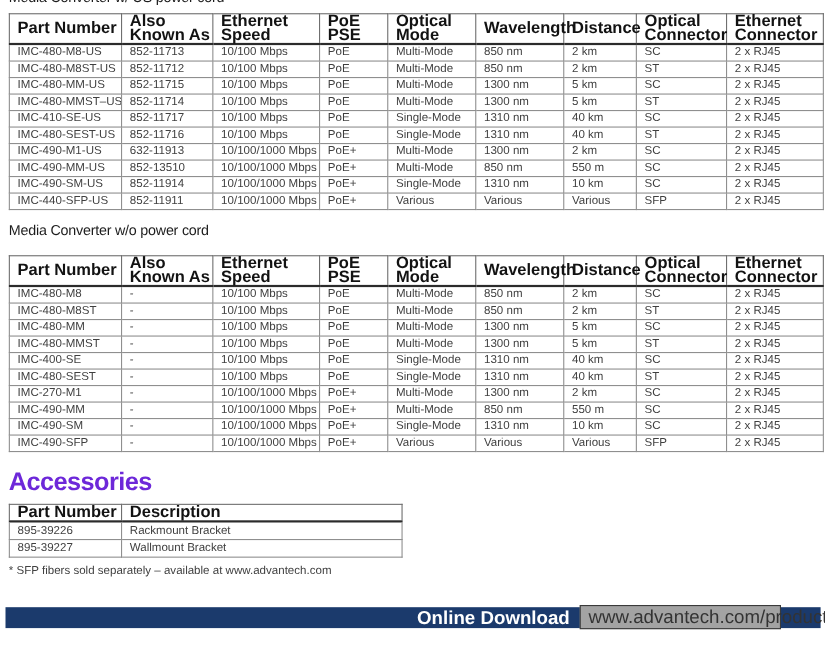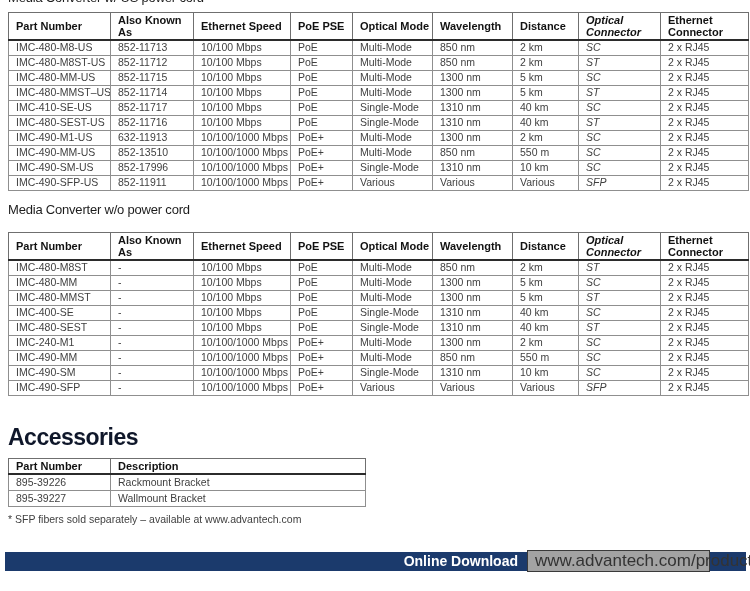--- a/index.html
+++ b/index.html
@@ -10,66 +10,66 @@
 
   
   .section-heading {
     font-size:13px; font-weight:normal; color:#1c1c1c;
     letter-spacing:-0.2px; line-height:14px; white-space:nowrap;
   }
   .heading-crop { left:8px; top:-9px; }
   .heading-2 { left:8px; top:203px; }
   .accessories-heading {
     left:8px; top:424px; font-size:23px; font-weight:bold;
-    color:#0f172a; letter-spacing:-0.5px; line-height:26px;
+    color:#6d28d9; letter-spacing:-0.5px; line-height:26px;
   }
 
   
   table.spec {
     border-collapse:collapse; table-layout:fixed; width:740px;
     font-size:10.5px; color:#3f3f3f; border:1px solid #4b4b4b;
   }
   table.spec th {
-    font-size:11px; font-weight:bold; color:#121212; text-align:left;
+    font-size:15px; font-weight:bold; color:#121212; text-align:left;
     vertical-align:middle; padding:1px 2px 1px 7px; line-height:12px;
     border:1px solid #6f6f6f; border-bottom:2px solid #2b2b2b; height:25px;
   }
   table.spec td {
     padding:0 2px 0 7px; height:15px; line-height:13px;
     border:1px solid #8f8f8f; white-space:nowrap; overflow:hidden;
   }
   .wide th:nth-child(1), .wide td:nth-child(1){ width:102px; }
   .wide th:nth-child(2), .wide td:nth-child(2){ width:83px; }
   .wide th:nth-child(3), .wide td:nth-child(3){ width:97px; }
   .wide th:nth-child(4), .wide td:nth-child(4){ width:62px; }
   .wide th:nth-child(5), .wide td:nth-child(5){ width:80px; }
   .wide th:nth-child(6), .wide td:nth-child(6){ width:80px;margin-top:16px; }
   .wide th:nth-child(7), .wide td:nth-child(7){ width:66px; }
-  .wide th:nth-child(8), .wide td:nth-child(8){ width:82px;font-style:italic; }
+  .wide th:nth-child(8), .wide td:nth-child(8){ width:82px; }
   .wide th:nth-child(9), .wide td:nth-child(9){ width:88px; }
 
   .table-1 { left:8px; top:12px; }
   .table-2 { left:8px; top:232px; }
 
   table.acc { width:357px; }
   table.acc th { height:15px; border-bottom:2px solid #2b2b2b; }
   table.acc td { height:16px; }
   .acc th:nth-child(1), .acc td:nth-child(1){ width:102px; }
   .acc th:nth-child(2), .acc td:nth-child(2){ width:255px; }
   .accessories-table { left:8px; top:458px; }
 
   .footnote { left:8px; top:513px; font-size:10.5px; color:#414141; }
 
   
   .footer-bar {
     left:5px; top:552px; width:741px; height:19px; background:#1b3a6c;
   }
   .footer-label {
     position:absolute; right:228px; top:0; height:19px; line-height:19px;
-    color:#ffffff; font-weight:bold; font-size:14px; white-space:nowrap;
+    color:#ffffff; font-weight:bold; font-size:17px; white-space:nowrap;
   }
   .footer-urlbox {
     position:absolute; right:36px; top:-2px; width:183px; height:22px;
     background:#a3a3a3; border:1px solid #3a3a3a; line-height:20px;
     font-size:17px; color:#333333; padding-left:7px; white-space:nowrap;
   }
 </style>
 </head>
 <body>
 
@@ -173,31 +173,31 @@
         <td>10/100/1000 Mbps</td>
         <td>PoE+</td>
         <td>Multi-Mode</td>
         <td>850 nm</td>
         <td>550 m</td>
         <td>SC</td>
         <td>2 x RJ45</td>
       </tr>
       <tr>
         <td>IMC-490-SM-US</td>
-        <td>852-17996</td>
+        <td>852-11914</td>
         <td>10/100/1000 Mbps</td>
         <td>PoE+</td>
         <td>Single-Mode</td>
         <td>1310 nm</td>
         <td>10 km</td>
         <td>SC</td>
         <td>2 x RJ45</td>
       </tr>
       <tr>
-        <td>IMC-490-SFP-US</td>
+        <td>IMC-440-SFP-US</td>
         <td>852-11911</td>
         <td>10/100/1000 Mbps</td>
         <td>PoE+</td>
         <td>Various</td>
         <td>Various</td>
         <td>Various</td>
         <td>SFP</td>
         <td>2 x RJ45</td>
       </tr>
     </tbody>
@@ -214,20 +214,31 @@
         <th>PoE PSE</th>
         <th>Optical Mode</th>
         <th>Wavelength</th>
         <th>Distance</th>
         <th>Optical Connector</th>
         <th>Ethernet Connector</th>
       </tr>
     </thead>
     <tbody>
       <tr>
+        <td>IMC-480-M8</td>
+        <td>-</td>
+        <td>10/100 Mbps</td>
+        <td>PoE</td>
+        <td>Multi-Mode</td>
+        <td>850 nm</td>
+        <td>2 km</td>
+        <td>SC</td>
+        <td>2 x RJ45</td>
+      </tr>
+      <tr>
         <td>IMC-480-M8ST</td>
         <td>-</td>
         <td>10/100 Mbps</td>
         <td>PoE</td>
         <td>Multi-Mode</td>
         <td>850 nm</td>
         <td>2 km</td>
         <td>ST</td>
         <td>2 x RJ45</td>
       </tr>
@@ -269,21 +280,21 @@
         <td>-</td>
         <td>10/100 Mbps</td>
         <td>PoE</td>
         <td>Single-Mode</td>
         <td>1310 nm</td>
         <td>40 km</td>
         <td>ST</td>
         <td>2 x RJ45</td>
       </tr>
       <tr>
-        <td>IMC-240-M1</td>
+        <td>IMC-270-M1</td>
         <td>-</td>
         <td>10/100/1000 Mbps</td>
         <td>PoE+</td>
         <td>Multi-Mode</td>
         <td>1300 nm</td>
         <td>2 km</td>
         <td>SC</td>
         <td>2 x RJ45</td>
       </tr>
       <tr>

